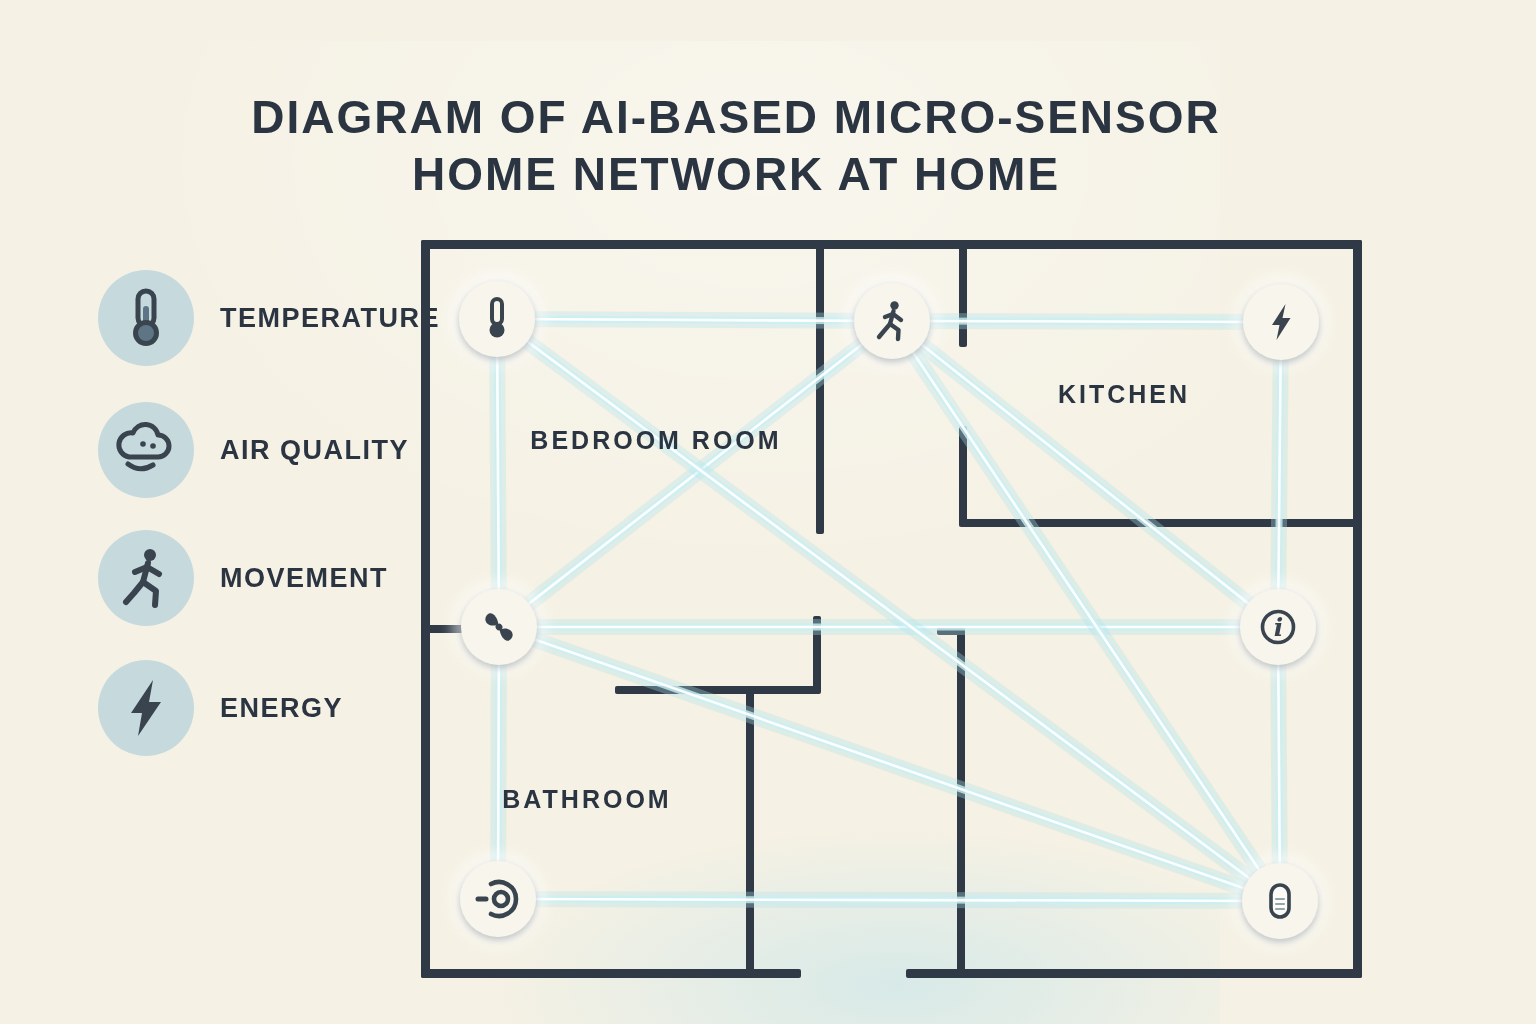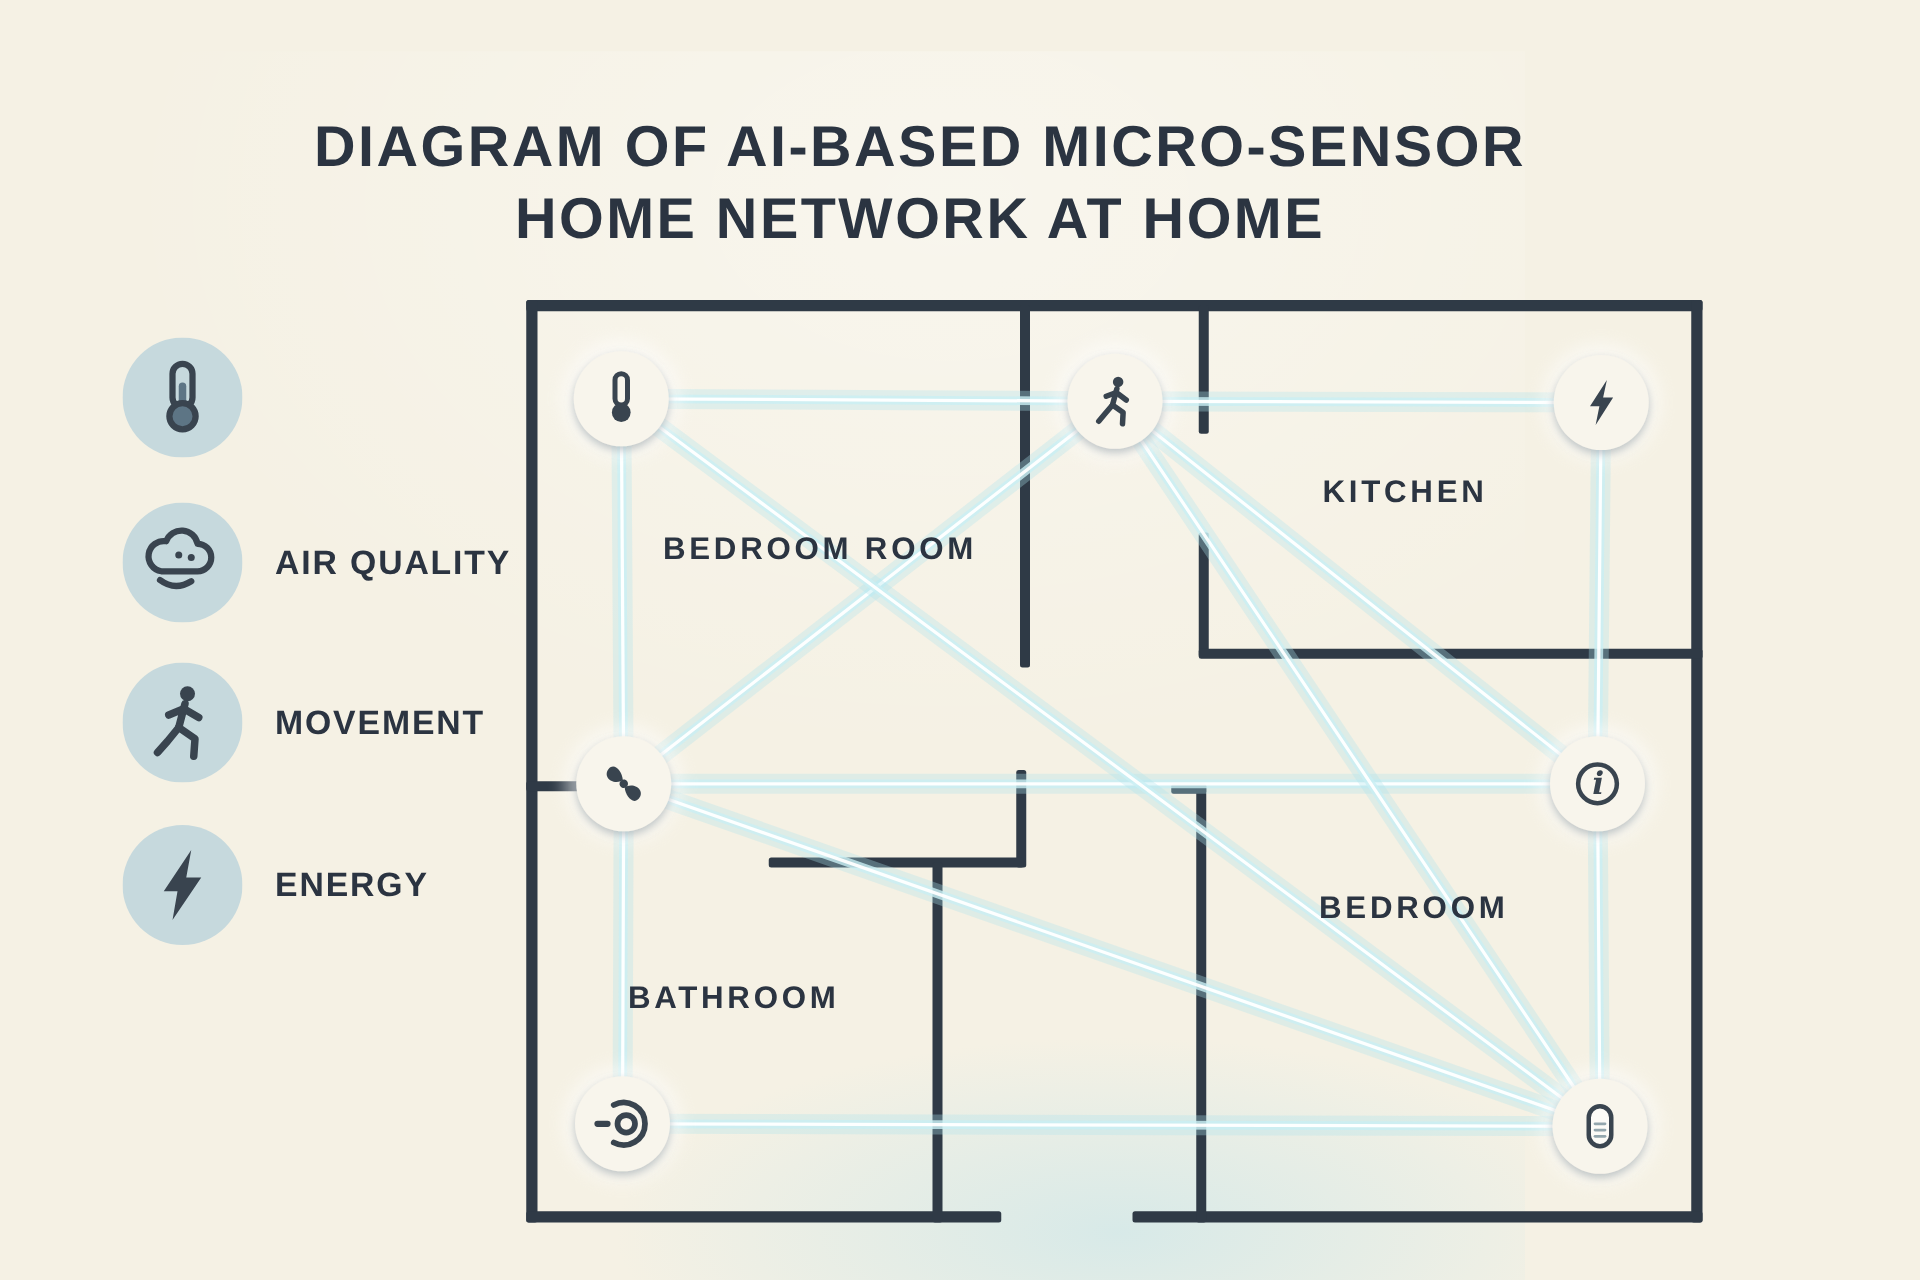--- a/index.html
+++ b/index.html
@@ -51,20 +51,21 @@
 
   <div class="legend">
 
     <div class="legend-item i0">
       <svg class="legend-svg" viewBox="0 0 96 96">
         <circle class="legend-circle-bg" cx="48" cy="48" r="48"></circle>
         <rect class="ic-stroke" x="40" y="21" width="16" height="35" rx="8" stroke-width="5"></rect>
         <path d="M48,39 V54" stroke="#5d7585" stroke-width="6" stroke-linecap="round" fill="none"></path>
         <circle cx="48" cy="63" r="10.5" fill="#5d7585" stroke="#39444f" stroke-width="5"></circle>
       </svg>
+      <span class="legend-label">TEMPERATURE</span>
     </div>
 
     <div class="legend-item i1">
       <svg class="legend-svg" viewBox="0 0 96 96">
         <circle class="legend-circle-bg" cx="48" cy="48" r="48"></circle>
         <path class="ic-stroke" stroke-width="5" d="M31,55 H60 A11,11 0 0 0 60,33 A13,13 0 0 0 35,31 A12,12 0 0 0 31,55 Z"></path>
         <circle class="ic-fill" cx="45" cy="42" r="2.8"></circle>
         <circle class="ic-fill" cx="55" cy="44" r="2.8"></circle>
         <path class="ic-stroke" stroke-width="5" d="M30,62 Q42,71 55,63"></path>
       </svg>
@@ -252,16 +253,15 @@
               <path d="M-4,3 H4"></path>
               <path d="M-4,8 H4"></path>
       </g>
           </g>
   </g>
       </svg>
     </div>
 
   <div class="room-label" style="left: 656px; top: 399px;">BEDROOM ROOM</div>
   <div class="room-label" style="left: 1124px; top: 353px;">KITCHEN</div>
-  <div class="room-label" style="left: 1131px; top: 686px;">BEDROOM</div>
   <div class="room-label" style="left: 587px; top: 758px;">BATHROOM</div>
 
 </div>
 
 </body></html>

